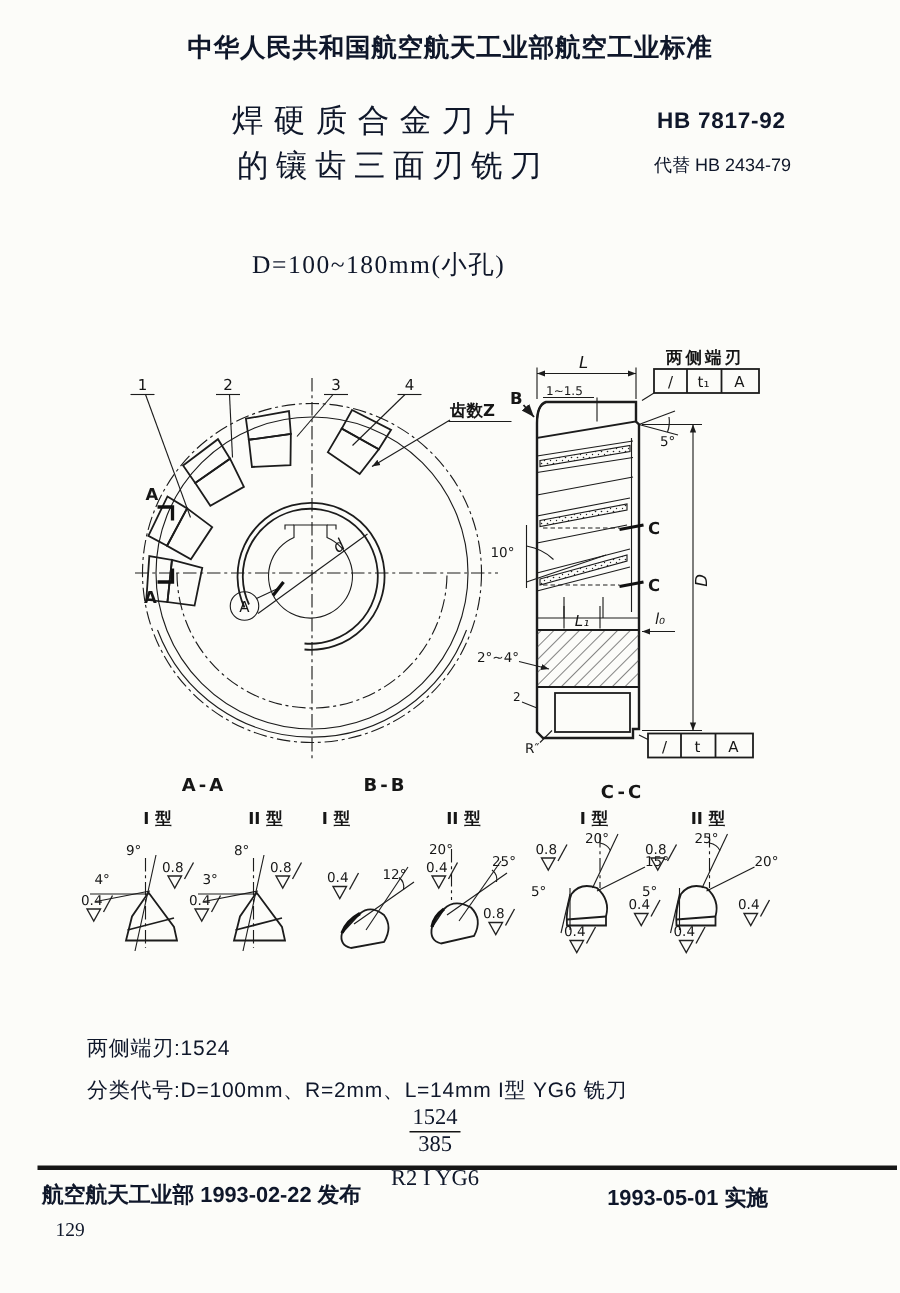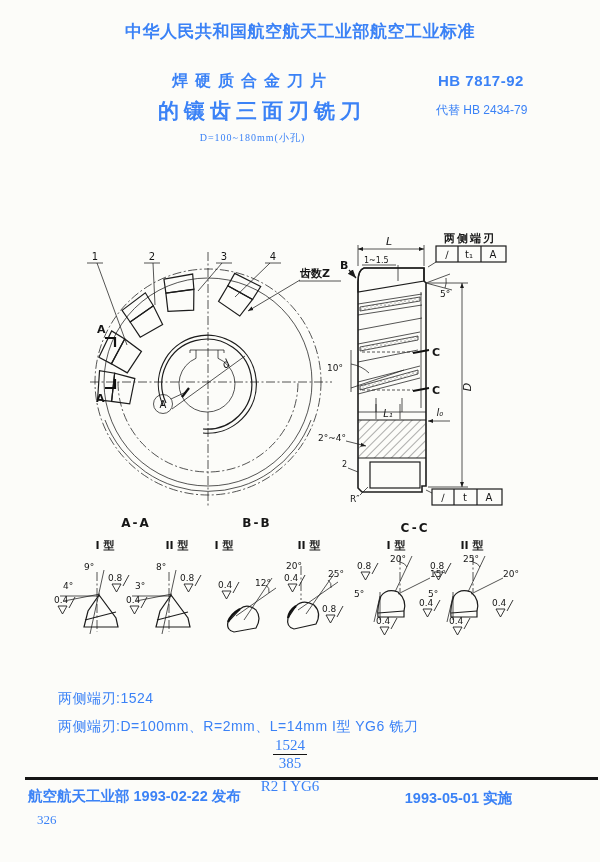--- a/index.html
+++ b/index.html
@@ -1,23 +1,23 @@
 <!DOCTYPE html>
 <html><head>
 <meta charset="utf-8">
 <style>
   html,body{margin:0;padding:0;background:#e8e8e8;}
-  .page{position:relative;width:600px;height:862px;background:#fcfcf9;color:#3b82f6;
+  .page{position:relative;width:600px;height:862px;background:#fcfcf9;color:#0f172a;
         font-family:"Liberation Sans",sans-serif;overflow:hidden;}
   .abs{position:absolute;}
   .hdr{top:20px;left:0;width:600px;text-align:center;font-size:17px;font-weight:bold;letter-spacing:.5px;}
   .titleblock{top:66px;left:0;width:505px;text-align:center;}
-  .t1{font-size:16px;font-weight:bold;letter-spacing:7px;line-height:30px;}
-  .t2{font-size:21px;font-weight:bold;letter-spacing:5px;line-height:30px;margin-left:19px;}
-  .t3{font-size:10px;font-family:"Liberation Serif",serif;line-height:24px;letter-spacing:1px;}
+  .t1{font-size:21px;font-weight:normal;letter-spacing:7px;line-height:30px;}
+  .t2{font-size:21px;font-weight:normal;letter-spacing:5px;line-height:30px;margin-left:19px;}
+  .t3{font-size:17px;font-family:"Liberation Serif",serif;line-height:24px;letter-spacing:1px;margin-top:39px;}
   .code{top:72px;left:438px;width:150px;font-size:15px;font-weight:bold;letter-spacing:.5px;}
   .repl{top:102px;left:436px;width:160px;font-size:12px;}
   .note{left:58px;font-size:14px;letter-spacing:.5px;}
   .desig{top:737px;left:150px;width:280px;display:flex;justify-content:center;align-items:center;gap:7px;
          font-family:"Liberation Serif",serif;font-size:15px;flex-direction:column;}
   .frac{display:inline-flex;flex-direction:column;align-items:center;line-height:1.1;}
   .frac .num{border-bottom:1.4px solid #141414;padding:0 2px;}
   .rule{top:777px;left:25px;width:573px;height:3px;background:#161616;}
   .footL{top:787px;left:28px;font-size:14.5px;font-weight:bold;}
   .footR{top:789px;right:88px;font-size:14.5px;font-weight:bold;}
@@ -377,28 +377,28 @@
       <text class="f9" x="503" y="577">20°</text>
       <text class="f9" x="428" y="597">5°</text>
       <text class="f9" x="492" y="606">0.4</text>
       <use href="#rs" x="496" y="609"></use>
       <text class="f9" x="449" y="624">0.4</text>
       <use href="#rs" x="453" y="627"></use>
     </g>
   </svg>
 
   <div class="abs note" style="top:690px">两侧端刃:1524</div>
-  <div class="abs note" style="top:718px">两侧端刃:D=100mm、R=2mm、L=14mm I型 YG6 铣刀</div>
+  <div class="abs note" style="top:718px">分类代号:D=100mm、R=2mm、L=14mm I型 YG6 铣刀</div>
 
   <div class="abs desig">
     <span class="frac">
       <span class="num">1524</span>
       <span>385</span>
     </span>
     <span>R2 I YG6</span>
   </div>
 
   <div class="abs rule"></div>
   <div class="abs footL">航空航天工业部 1993-02-22 发布</div>
   <div class="abs footR">1993-05-01 实施</div>
-  <div class="abs pageno">326</div>
+  <div class="abs pageno">129</div>
 
 </div>
 
 </body></html>

